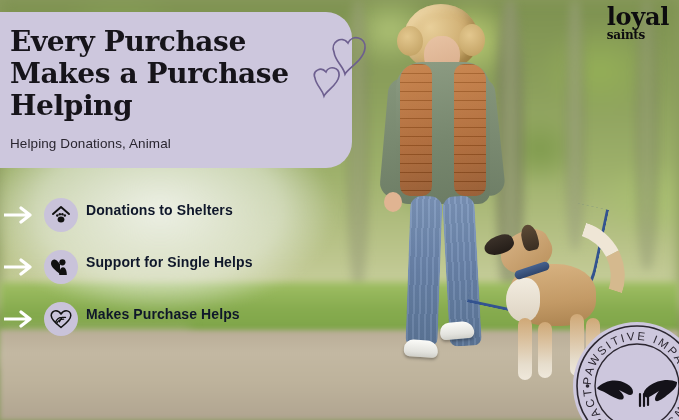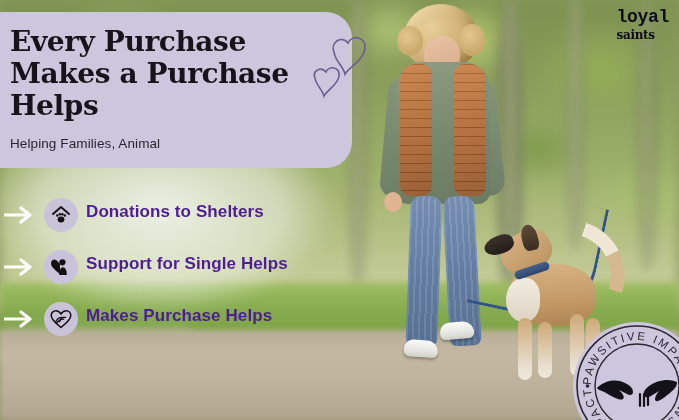--- a/index.html
+++ b/index.html
@@ -227,42 +227,42 @@
   
   .logo {
     position:absolute; right:10px; top:8px;
     text-align:left;
     font-family:"DejaVu Serif", serif;
     font-weight:700;
     color:#0d0c0f;
     line-height:18px;
     letter-spacing:-.3px;
   }
-  .logo-l1 { font-size:18px;font-family:Liberation Mono, monospace; }
+  .logo-l1 { font-size:24px; }
   .logo-l2 { font-size:12px; }
 
   
   .features {
     position:absolute; left:0; top:190px; width:300px;
   }
   .feature {
     position:relative;
     height:52px;
     display:flex; align-items:center;
   }
   .arrow { position:absolute; left:4px; top:16px; width:34px; height:18px; }
   .badge {
     position:absolute; left:44px; top:8px;
     width:34px; height:34px; border-radius:50%;
     background:#c9c3da;
     display:flex; align-items:center; justify-content:center;
   }
   .feature-label {
     position:absolute; left:86px; top:12px;
-    font-size:17px; font-weight:700; color:#4c1d95;
+    font-size:14px; font-weight:700; color:#0f172a;
     letter-spacing:.1px; white-space:nowrap;
   }
 
   
   .seal {
     position:absolute; left:573px; top:322px;
     width:128px; height:128px;
     border-radius:50%;
     background:#cdc7dd;
   }
@@ -317,24 +317,24 @@
       </div>
       <div class="dog-muzzle"></div>
       <div class="dog-collar"></div>
     </div>
   </div>
 
   <div class="panel">
     <div class="headline">
       <div>Every Purchase</div>
       <div>Makes a Purchase</div>
-      <div>Helps</div>
+      <div>Helping</div>
     </div>
     <div class="subtitle">
-      <div>Helping Families, Animal</div>
+      <div>Helping Donations, Animal</div>
     </div>
   </div>
 
   <div class="hearts">
     <svg width="70" height="80" viewBox="0 0 70 80" fill="none">
       <path d="M22 30 C18 20, 30 13, 36 21 C40 12, 54 15, 53 26 C52 38, 36 46, 33 52 C31 44, 23 39, 22 30 Z" stroke="#6d5f8f" stroke-width="1.7" fill="none" stroke-linecap="round"></path>
       <path d="M3 56 C0 49, 9 44, 14 50 C17 43, 28 45, 27 54 C26 63, 14 69, 12 74 C10 67, 4 63, 3 56 Z" stroke="#6d5f8f" stroke-width="1.7" fill="none" stroke-linecap="round"></path>
     </svg>
   </div>
 

